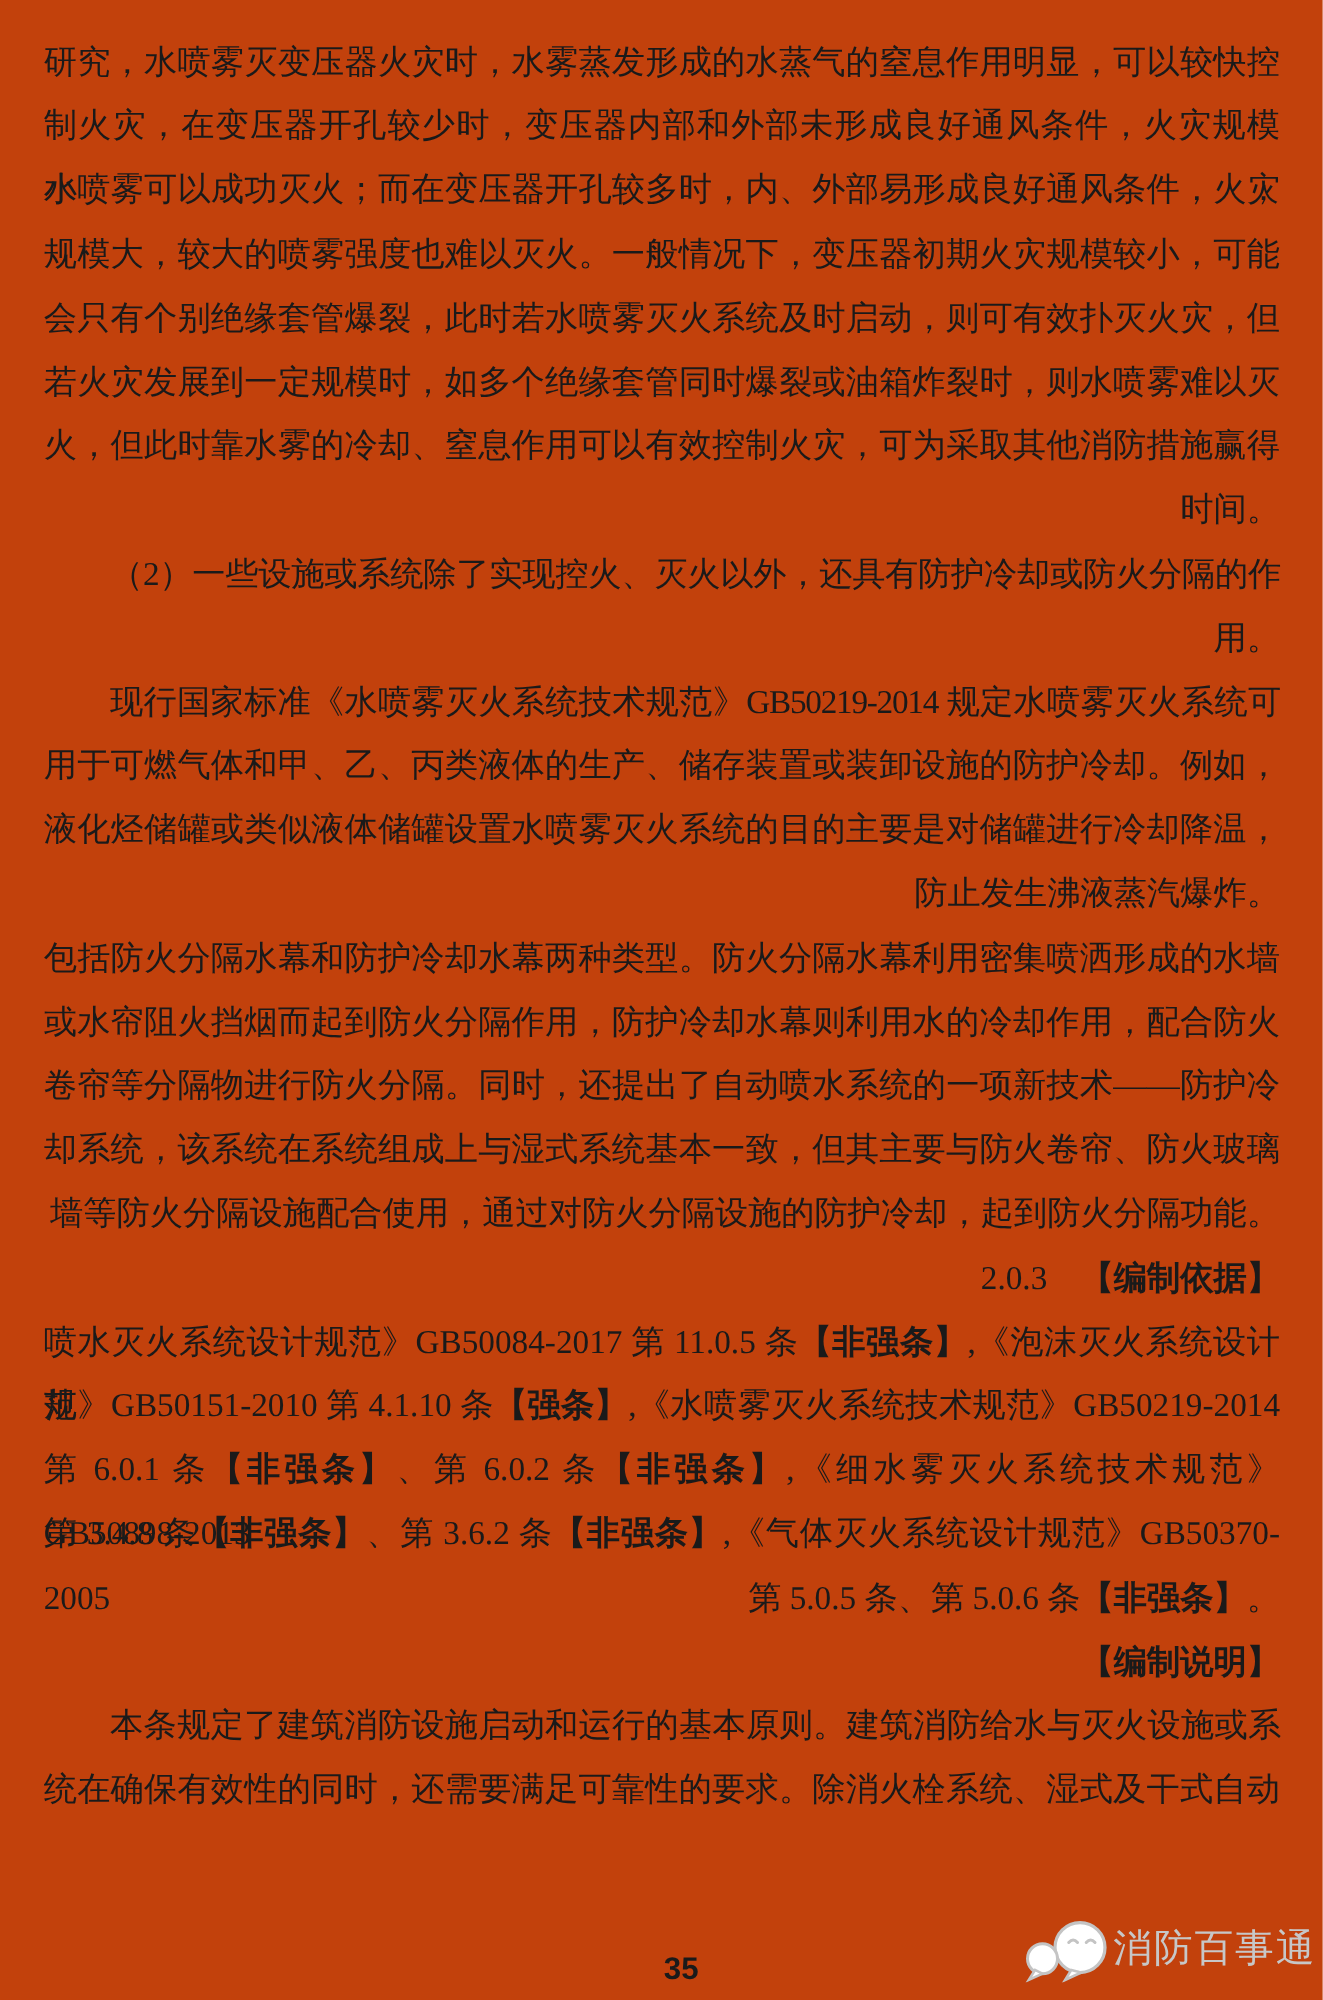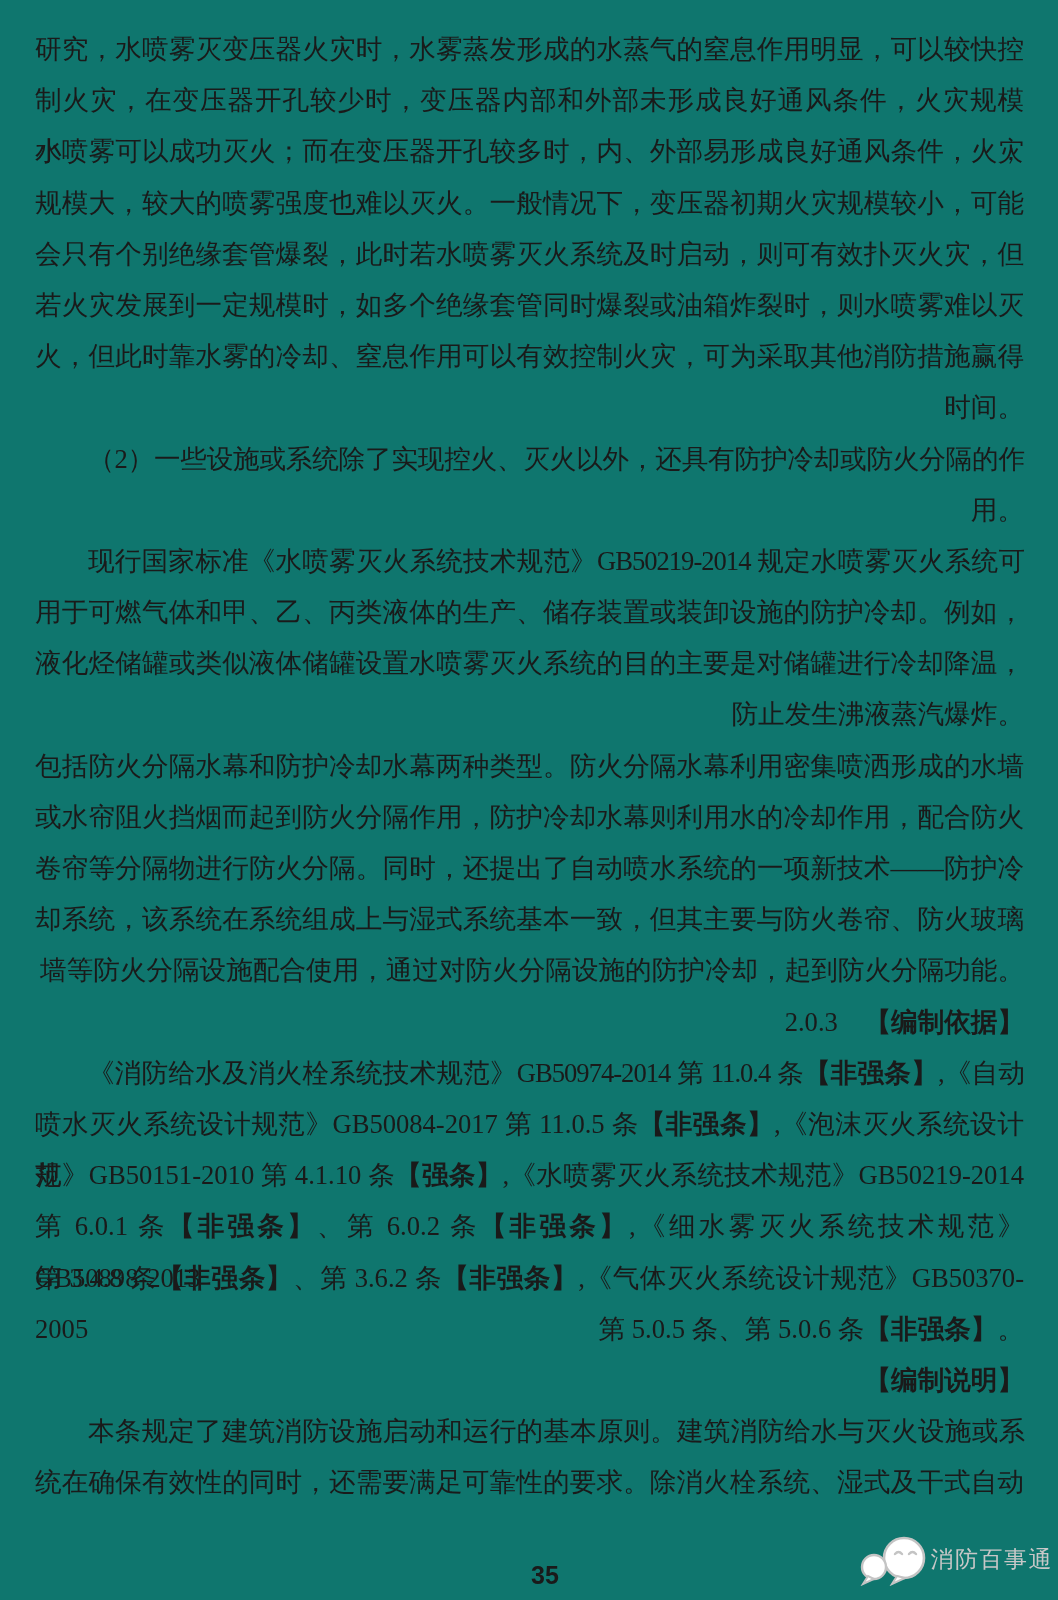--- a/index.html
+++ b/index.html
@@ -1,21 +1,21 @@
 <!DOCTYPE html>
 <html><head>
 <meta charset="utf-8">
 <style>
   html,body{margin:0;padding:0;}
   body{
     width:1058px;height:1600px;position:relative;overflow:hidden;
     background:#ffffff;
     font-family:"Liberation Serif","DejaVu Serif",serif;
   }
-  .page{position:absolute;inset:0;background:#0f766e;}
+  .page{position:absolute;inset:0;background:#c2410c;}
   .body-text{
     position:absolute;left:35px;top:24px;width:989px;z-index:2;
   }
   .line{
     height:51.2px;line-height:51.2px;font-size:26.6px;color:#1a1a1a;
     text-align:right;overflow:visible;
   }
   .line.j{text-align:justify;text-align-last:justify;}
   .line.in{text-indent:53px;letter-spacing:-1px;}
   .line b{font-weight:bold;}
@@ -23,21 +23,21 @@
     position:absolute;top:1560px;left:16px;width:100%;text-align:center;
     font-family:"Liberation Sans","DejaVu Sans",sans-serif;
     font-size:25px;font-weight:bold;color:#1a1a1a;z-index:2;line-height:30px;
   }
   .watermark{
     position:absolute;top:1532px;right:5px;height:54px;z-index:1;
     display:flex;align-items:center;gap:2px;
   }
   .wm-text{
     font-family:"Liberation Sans","DejaVu Sans",sans-serif;
-    font-size:23px;letter-spacing:1.5px;color:#c7c7c7;line-height:54px;
+    font-size:31px;letter-spacing:1.5px;color:#c7c7c7;line-height:54px;
   }
 </style>
 </head>
 <body>
 
 <div class="page">
 
   <div class="body-text">
       <div class="line j">研究，水喷雾灭变压器火灾时，水雾蒸发形成的水蒸气的窒息作用明显，可以较快控</div>
       <div class="line j">制火灾，在变压器开孔较少时，变压器内部和外部未形成良好通风条件，火灾规模小，</div>
@@ -52,21 +52,20 @@
       <div class="line j in">现行国家标准《水喷雾灭火系统技术规范》GB50219-2014 规定水喷雾灭火系统可</div>
       <div class="line j">用于可燃气体和甲、乙、丙类液体的生产、储存装置或装卸设施的防护冷却。例如，</div>
       <div class="line j">液化烃储罐或类似液体储罐设置水喷雾灭火系统的目的主要是对储罐进行冷却降温，</div>
       <div class="line">防止发生沸液蒸汽爆炸。</div>
       <div class="line j">包括防火分隔水幕和防护冷却水幕两种类型。防火分隔水幕利用密集喷洒形成的水墙</div>
       <div class="line j">或水帘阻火挡烟而起到防火分隔作用，防护冷却水幕则利用水的冷却作用，配合防火</div>
       <div class="line j">卷帘等分隔物进行防火分隔。同时，还提出了自动喷水系统的一项新技术——防护冷</div>
       <div class="line j">却系统，该系统在系统组成上与湿式系统基本一致，但其主要与防火卷帘、防火玻璃</div>
       <div class="line">墙等防火分隔设施配合使用，通过对防火分隔设施的防护冷却，起到防火分隔功能。</div>
       <div class="line">2.0.3　<b>【编制依据】</b></div>
-      <div class="line j in">《消防给水及消火栓系统技术规范》GB50974-2014 第 11.0.4 条<b>【非强条】</b>,《自动</div>
       <div class="line j">喷水灭火系统设计规范》GB50084-2017 第 11.0.5 条<b>【非强条】</b>,《泡沫灭火系统设计规</div>
       <div class="line j">范》GB50151-2010 第 4.1.10 条<b>【强条】</b>,《水喷雾灭火系统技术规范》GB50219-2014</div>
       <div class="line j">第 6.0.1 条<b>【非强条】</b>、第 6.0.2 条<b>【非强条】</b>,《细水雾灭火系统技术规范》GB50898-2013</div>
       <div class="line j">第 3.4.8 条<b>【非强条】</b>、第 3.6.2 条<b>【非强条】</b>,《气体灭火系统设计规范》GB50370-2005</div>
       <div class="line">第 5.0.5 条、第 5.0.6 条<b>【非强条】</b>。</div>
       <div class="line"><b>【编制说明】</b></div>
       <div class="line j in">本条规定了建筑消防设施启动和运行的基本原则。建筑消防给水与灭火设施或系</div>
       <div class="line j">统在确保有效性的同时，还需要满足可靠性的要求。除消火栓系统、湿式及干式自动</div>
     </div>
 

